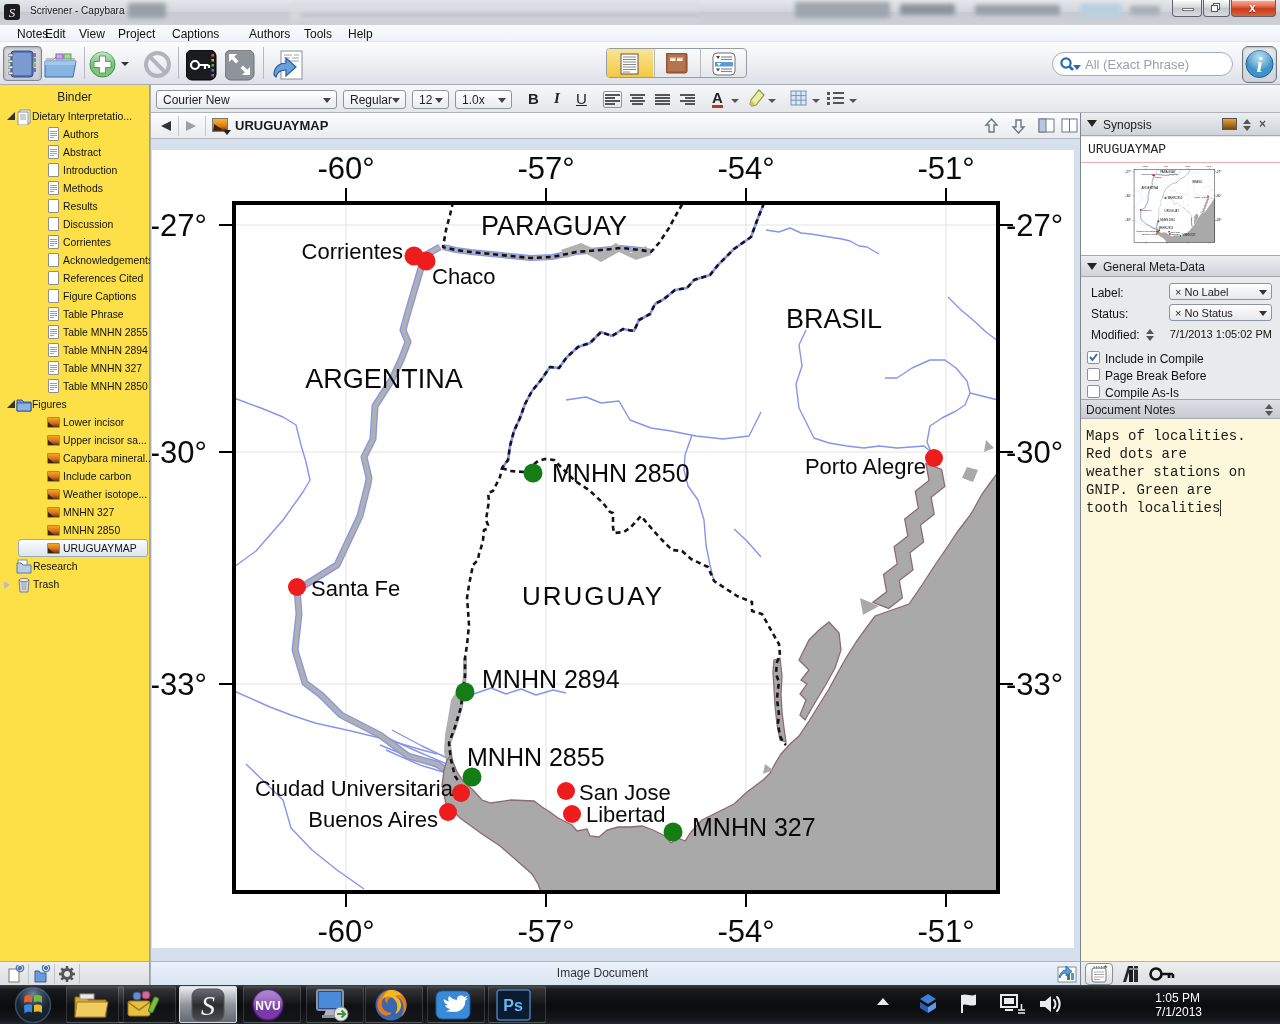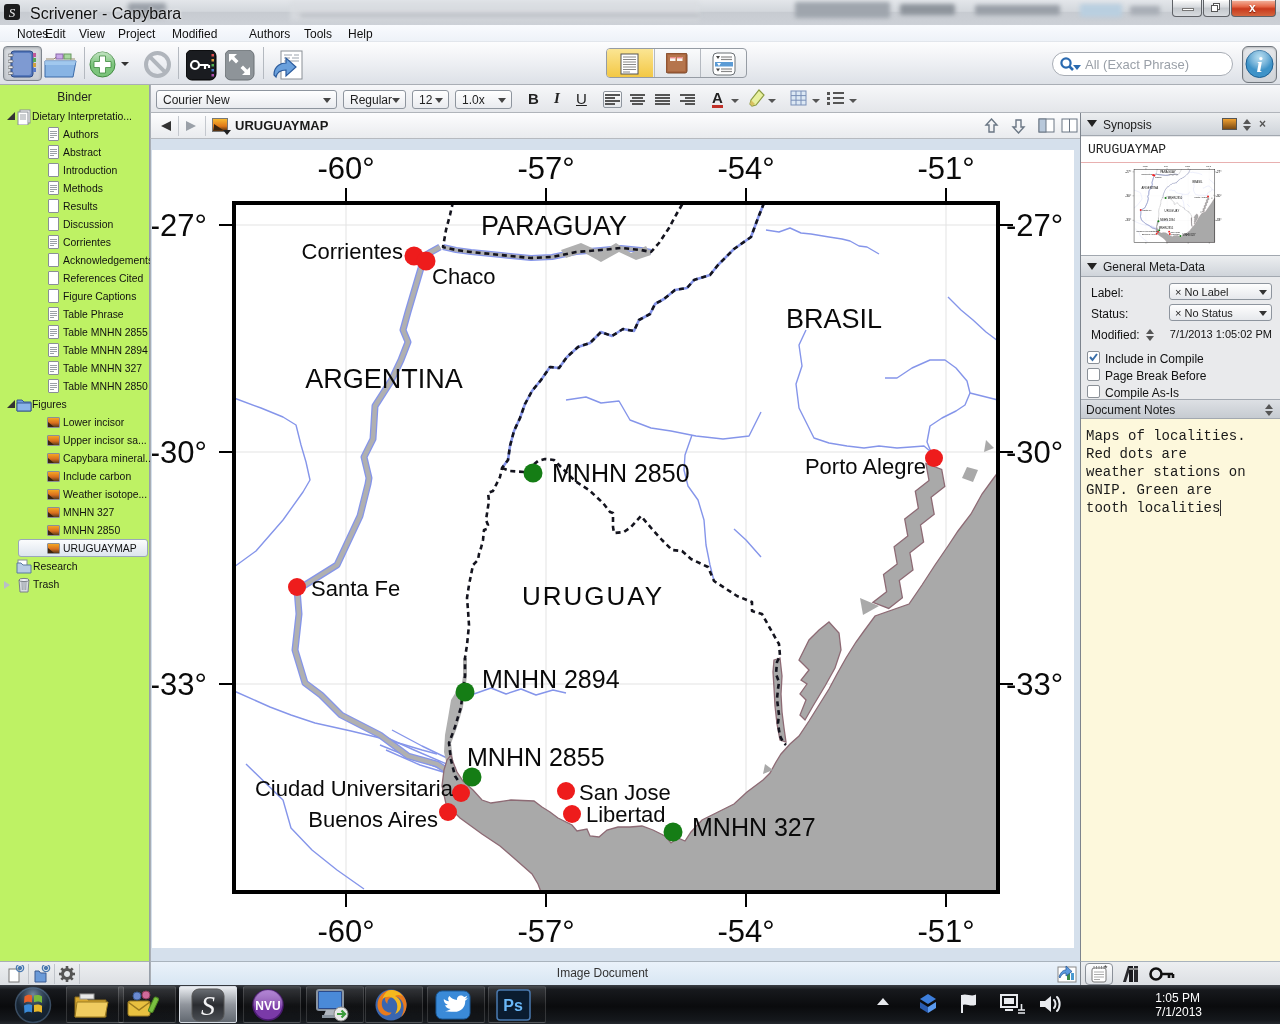--- a/index.html
+++ b/index.html
@@ -1,38 +1,38 @@
 <!DOCTYPE html>
 <html><head><meta charset="utf-8">
 <style>
 *{margin:0;padding:0;box-sizing:border-box}
 html,body{width:1280px;height:1024px;overflow:hidden;font-family:"Liberation Sans",sans-serif;background:#fff}
 .abs{position:absolute}
 #stage{position:relative;width:1280px;height:1024px}
 
 #titlebar{left:0;top:0;width:1280px;height:25px;background:linear-gradient(180deg,#e3e6ea 0%,#d3d7dc 45%,#c7cbd1 50%,#cdd1d7 100%);overflow:hidden}
 #titlebar .blob{position:absolute;filter:blur(2px);border-radius:2px}
-#tb-title{position:absolute;left:30px;top:5px;font-size:16px;color:#111;text-shadow:0 0 3px #fff}
+#tb-title{position:absolute;left:30px;top:5px;font-size:10px;color:#111;text-shadow:0 0 3px #fff}
 .capbtn{position:absolute;top:0;height:17px;border:1px solid #5f6267;border-top:none;border-radius:0 0 4px 4px;box-shadow:inset 0 1px 0 rgba(255,255,255,.7)}
 
 #menubar{left:0;top:25px;width:1280px;height:17px;background:linear-gradient(180deg,#f9fbfe,#eef2f8);border-bottom:1px solid #e2e6ec;font-size:12px;color:#111}
 #menubar span{position:absolute;top:2px}
 
 #toolbar{left:0;top:42px;width:1280px;height:43px;background:linear-gradient(180deg,#fdfdfe 0%,#ecEEf2 55%,#dde1e7 100%);border-bottom:1px solid #a9aeb5}
 .tsep{position:absolute;top:5px;width:1px;height:32px;background:#b4b9c0}
 
 #formatbar{left:150px;top:85px;width:1130px;height:28px;background:linear-gradient(180deg,#f6f7f9,#e4e6ea);border-bottom:1px solid #b0b4ba;border-left:1px solid #a9aeb5}
 .combo{position:absolute;height:19px;border:1px solid #8e959e;border-radius:3px;background:linear-gradient(180deg,#fff,#e9ebef);font-size:12px;color:#222;padding:2px 0 0 6px}
 .combo .ca{position:absolute;right:5px;top:7px;width:0;height:0;border-left:4px solid transparent;border-right:4px solid transparent;border-top:5px solid #444}
 .fmtbtn{position:absolute;top:90px;font-size:15px;color:#222}
 .aln{position:absolute;top:93px;width:17px;height:14px}
 .aln i{position:absolute;left:0;height:2px;background:#555}
 .dar{position:absolute;width:0;height:0;border-left:4px solid transparent;border-right:4px solid transparent;border-top:4px solid #555}
 
-#binder{left:0;top:85px;width:150px;height:876px;background:#bef264;border-right:1px solid #98a0aa;font-size:12px;color:#111}
+#binder{left:0;top:85px;width:150px;height:876px;background:#fde047;border-right:1px solid #98a0aa;font-size:12px;color:#111}
 #binder h3{font-size:12px;font-weight:normal;color:#222;text-align:center;margin-top:5px}
 .brow{position:absolute;left:0;width:150px;height:18px;white-space:nowrap}
 .brow .txt{position:absolute;top:3px;font-size:10.4px}
 .doc{position:absolute;width:11px;height:14px;background:#fff;border:1px solid #8a8f96;border-radius:1px}
 .doc i{position:absolute;left:1px;height:1px;background:#9aa0a6;width:7px}
 .img-ic{position:absolute;width:13px;height:11px;border:1px solid #8a8f96;background:linear-gradient(180deg,#f5a623 0%,#d96f1e 55%,#5a3a1a 100%);border-radius:1px}
 .tri-exp{position:absolute;width:0;height:0;border-right:8px solid #333;border-top:8px solid transparent}
 .tri-col{position:absolute;width:0;height:0;border-top:4px solid transparent;border-bottom:4px solid transparent;border-left:6px solid #b9bec6}
 
 #edhead{left:150px;top:113px;width:930px;height:26px;background:linear-gradient(180deg,#fdfdfe,#e9ebee);border-bottom:1px solid #b6bac0;border-left:1px solid #a9aeb5}
@@ -84,21 +84,21 @@
  <div class="capbtn" style="left:1231px;width:45px;background:linear-gradient(180deg,#f3b7a2 0%,#e66a4a 40%,#c93a1d 55%,#d4663f 100%)">
         <span style="position:absolute;left:17px;top:1px;color:#fff;font-weight:bold;font-size:12px;text-shadow:0 1px 1px #7a1a00">x</span>
       </div>
 </div>
 
 <div class="abs" id="menubar">
  <span style="left:17px">Notes</span>
       <span style="left:45px">Edit</span>
       <span style="left:79px">View</span>
       <span style="left:118px">Project</span>
-      <span style="left:172px">Modified</span>
+      <span style="left:172px">Captions</span>
       <span style="left:249px">Authors</span>
       <span style="left:304px">Tools</span>
       <span style="left:348px">Help</span>
 </div>
 
 <div class="abs" id="toolbar">
  <div style="position:absolute;left:3px;top:4px;width:39px;height:35px;border:1px solid #7e858d;border-radius:4px;background:linear-gradient(180deg,#d8dce1,#c9cdd3);box-shadow:inset 0 1px 3px rgba(0,0,0,.25)"></div>
  <svg class="abs" style="left:8px;top:7px" width="32" height="30">
   <rect x="3" y="2" width="22" height="26" rx="3" fill="#5578bc" stroke="#2c4a86"></rect>
   <rect x="5" y="4" width="18" height="22" rx="2" fill="#7e9ad2"></rect>

